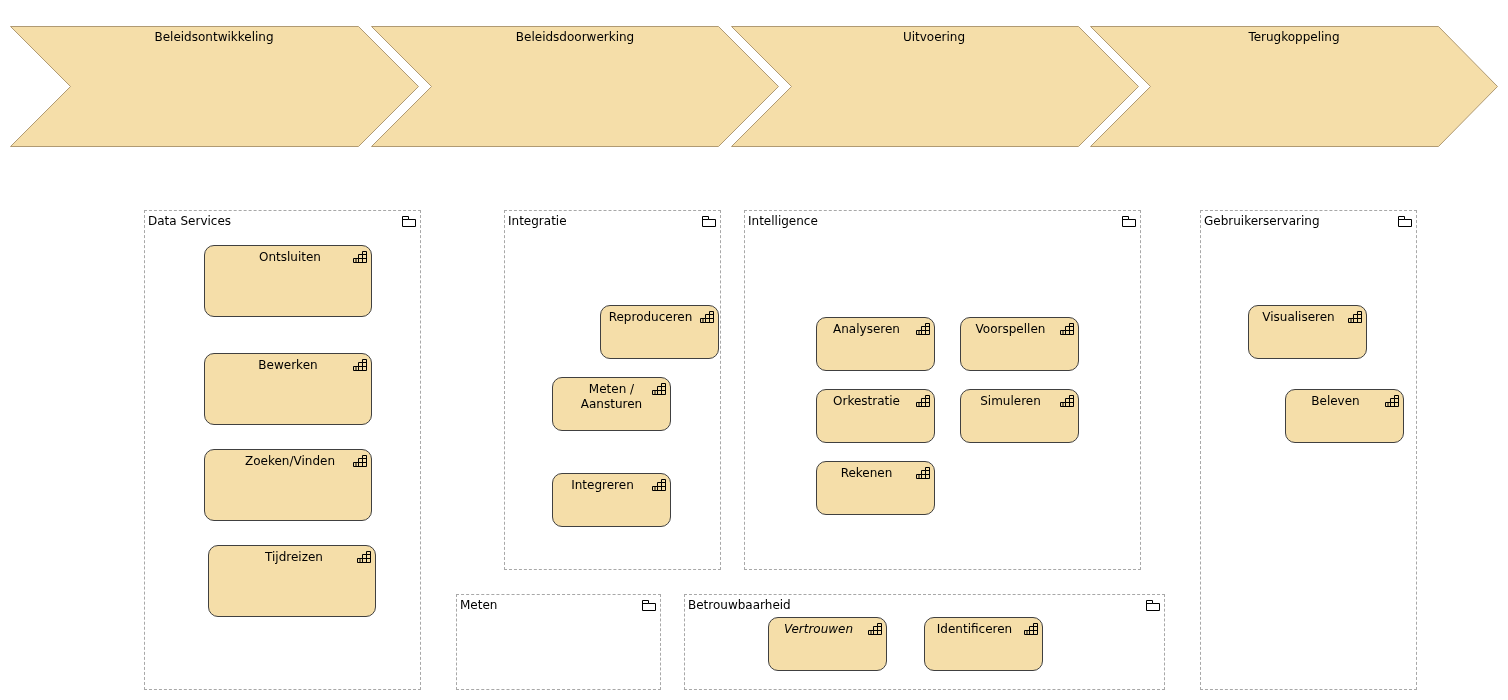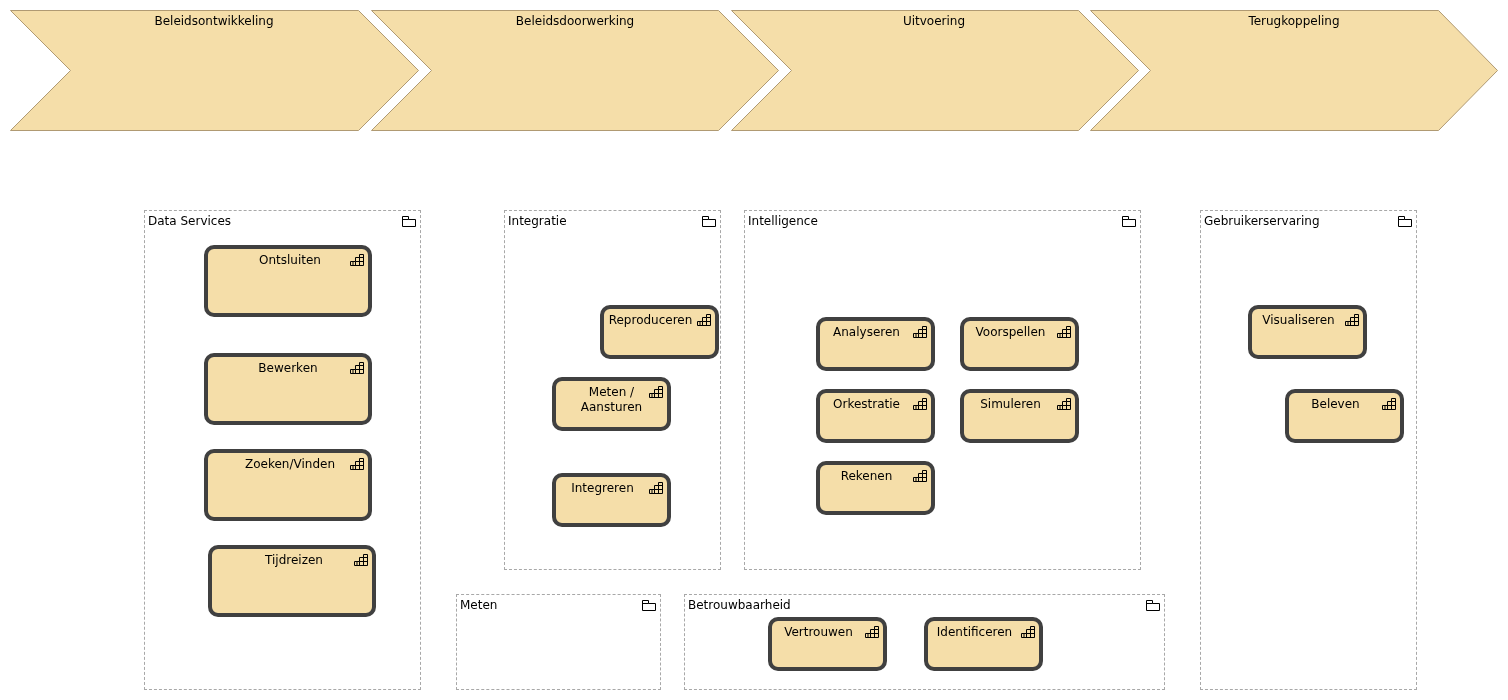--- a/index.html
+++ b/index.html
@@ -1,24 +1,24 @@
 <!DOCTYPE html>
 <html><head>
 <meta charset="utf-8">
 <style>
   html, body { margin:0; padding:0; background:#ffffff; }
   body { width:1508px; height:700px; position:relative; overflow:hidden;
          font-family:"DejaVu Sans", "Liberation Sans", sans-serif; font-size:12px; color:#000; }
-  #chevrons { position:absolute; left:0; top:0; width:1237px; height:140px; }
+  #chevrons { position:absolute; left:0; top:16px; width:1237px; height:140px; }
   .chev-label { position:absolute; top:14px; font-size:12px; text-align:center; width:200px; }
   .group { position:absolute; border:1px dashed #a8a8a8; box-sizing:border-box; background:#fff; }
   .group-label { position:absolute; left:3px; top:3px; font-size:12px; white-space:nowrap; }
   .group-icon { position:absolute; right:4px; top:5px; width:14px; height:11px; }
   .func { position:absolute; width:168px; height:72px; box-sizing:border-box;
-          background:#f5dea9; border:4px solid #404040; border-radius:10px; }
+          background:#f5dea9; border:1px solid #404040; border-radius:10px; }
   .func.small { width:119px; height:54px; }
   .func-label { position:absolute; left:4px; right:22px; top:4px; text-align:center; font-size:12px; line-height:15px; }
   .func-icon { position:absolute; right:4px; top:5px; width:14px; height:12px; }
 </style>
 </head>
 <body>
 
 <div id="chevrons">
   <svg width="1508" height="140">
     <polygon points="10.5,10.5 358.5,10.5 418.5,70.5 358.5,130.5 10.5,130.5 70.5,70.5" fill="#f5dea9" stroke="#b09a73" stroke-width="1"></polygon>
@@ -150,21 +150,21 @@
     <path d="M0.5,0.5 H6.5 V3.5 H13.5 V10.5 H0.5 Z M0.5,3.5 H6.5" fill="none" stroke="#000" stroke-width="1"></path>
   </svg>
 </div>
 
 <div class="group" style="left:684px; top:594px; width:481px; height:96px;">
   <span class="group-label">Betrouwbaarheid</span>
   <svg class="group-icon" viewBox="0 0 14 11">
     <path d="M0.5,0.5 H6.5 V3.5 H13.5 V10.5 H0.5 Z M0.5,3.5 H6.5" fill="none" stroke="#000" stroke-width="1"></path>
   </svg>
 </div>
-<div class="func small" style="left:768px; top:617px;">
+<div class="func small" style="left:768px; top:617px;font-style:italic;">
   <span class="func-label">Vertrouwen</span>
   <svg class="func-icon" viewBox="0 0 14 12">
     <path d="M9.5,0.5 H13.5 V11.5 H0.5 V7.5 H5.5 V3.5 H9.5 Z M5.5,7.5 V11.5 M9.5,3.5 V11.5 M5.5,7.5 H13.5 M9.5,3.5 H13.5 M3,7.5 V11.5" fill="none" stroke="#000" stroke-width="1"></path>
   </svg>
 </div>
 <div class="func small" style="left:924px; top:617px;">
   <span class="func-label">Identificeren</span>
   <svg class="func-icon" viewBox="0 0 14 12">
     <path d="M9.5,0.5 H13.5 V11.5 H0.5 V7.5 H5.5 V3.5 H9.5 Z M5.5,7.5 V11.5 M9.5,3.5 V11.5 M5.5,7.5 H13.5 M9.5,3.5 H13.5 M3,7.5 V11.5" fill="none" stroke="#000" stroke-width="1"></path>
   </svg>

